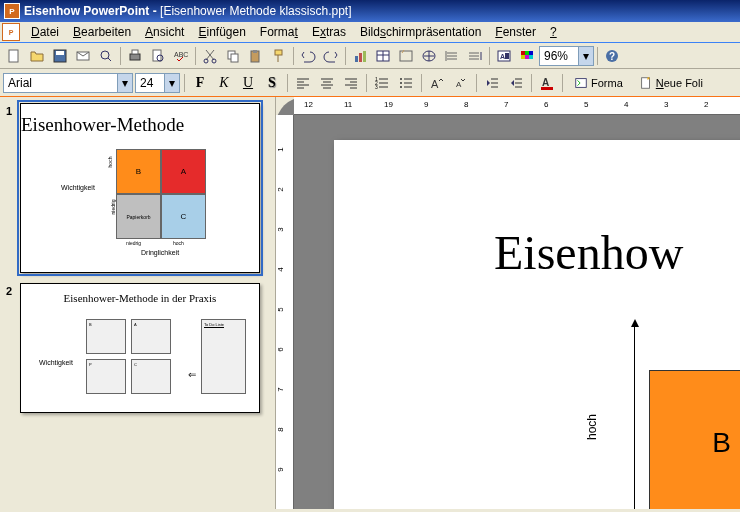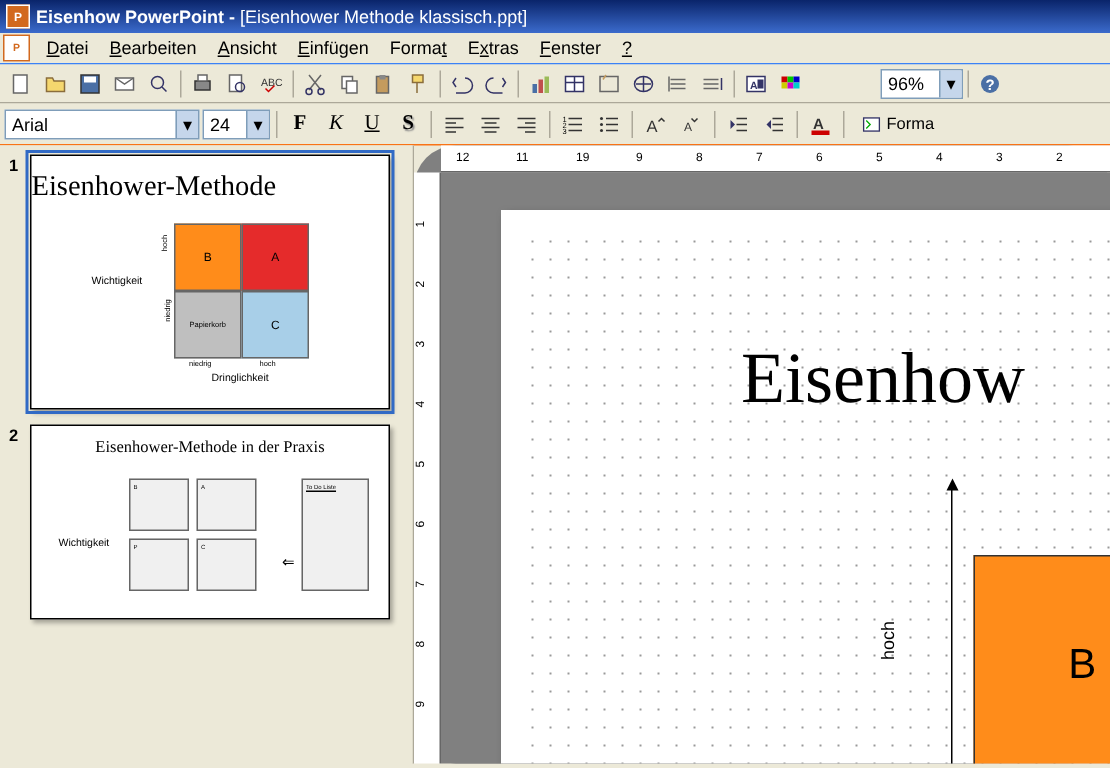--- a/index.html
+++ b/index.html
@@ -19,21 +19,21 @@
 .tb-btn { width: 22px; height: 22px; display: flex; align-items: center; justify-content: center; cursor: pointer; border: 1px solid transparent; }
 .tb-sep { width: 1px; height: 18px; background: #aca899; margin: 0 2px; }
 .tb-btn svg { width: 16px; height: 16px; }
 
 .format-bar { background: #ece9d8; height: 28px; display: flex; align-items: center; padding: 0 3px; border-bottom: 1px solid #f97316; gap: 2px; }
 .combo { background: #fff; border: 1px solid #7f9db9; height: 20px; display: flex; align-items: center; font-size: 12px; }
 .combo .combo-text { padding: 0 4px; }
 .combo .combo-arrow { width: 15px; height: 18px; background: #c5d6eb; display: flex; align-items: center; justify-content: center; border-left: 1px solid #7f9db9; }
 .font-combo { width: 130px; justify-content: space-between; }
 .size-combo { width: 45px; justify-content: space-between; }
-.zoom-combo { width: 55px; justify-content: space-between; margin-left: 48px; }
+.zoom-combo { width: 55px; justify-content: space-between; }
 .txt-btn { width: 22px; height: 22px; display: flex; align-items: center; justify-content: center; font-family: 'Times New Roman', serif; font-size: 14px; cursor: pointer; border: 1px solid transparent; }
 .design-btn { height: 22px; padding: 0 6px; display: flex; align-items: center; gap: 3px; font-size: 11px; cursor: pointer; border: 1px solid transparent; }
 
 .workspace { display: flex; height: 412px; }
 
 .left-panel { width: 276px; background: #ece9d8; border-right: 1px solid #aca899; display: flex; flex-direction: column; }
 .tabs { display: flex; height: 22px; background: #ece9d8; }
 .tab { flex: 1; display: flex; align-items: center; justify-content: center; font-size: 11px; border: 1px solid #aca899; border-bottom: none; background: #ece9d8; cursor: pointer; }
 .tab.active { background: #fff; font-weight: bold; }
 .tab-close { width: 22px; display: flex; align-items: center; justify-content: center; cursor: pointer; font-size: 14px; border-bottom: 1px solid #aca899; }
@@ -85,20 +85,21 @@
 </div>
 
 <div class="menubar">
   <div class="doc-icon">P</div>
   <div class="menu-item"><u>D</u>atei</div>
   <div class="menu-item"><u>B</u>earbeiten</div>
   <div class="menu-item"><u>A</u>nsicht</div>
   <div class="menu-item"><u>E</u>infügen</div>
   <div class="menu-item">Forma<u>t</u></div>
   <div class="menu-item">E<u>x</u>tras</div>
+  <div class="menu-item">Bild<u>s</u>chirmpräsentation</div>
   <div class="menu-item"><u>F</u>enster</div>
   <div class="menu-item"><u>?</u></div>
 </div>
 
 <div class="toolbar">
   <div class="tb-btn">
       <svg viewBox="0 0 16 16">
         <rect x="3" y="2" width="9" height="12" fill="#fff" stroke="#666"></rect>
       </svg>
     </div>
@@ -352,20 +353,27 @@
         <rect x="2" y="12" width="12" height="3" fill="#c00"></rect>
       </svg>
     </div>
   <div class="tb-sep"></div>
   <div class="design-btn">
     <svg width="14" height="14" viewBox="0 0 16 16">
         <rect x="2" y="3" width="12" height="10" fill="#fff" stroke="#336"></rect>
         <path d="M4 5l3 3-3 3" stroke="#0a0" fill="none"></path>
       </svg>
     <span>Forma</span>
+  </div>
+  <div class="design-btn">
+    <svg width="14" height="14" viewBox="0 0 16 16">
+        <rect x="3" y="2" width="9" height="12" fill="#fff" stroke="#666"></rect>
+        <text x="9" y="7" font-size="8" fill="#e6a817" font-weight="bold">*</text>
+      </svg>
+    <span><u>N</u>eue Foli</span>
   </div>
 </div>
 
 <div class="workspace">
   <div class="left-panel">
     <div class="thumbs">
       <div class="thumb-row">
         <div class="thumb-num">1</div>
         <div class="thumb selected">
           <div class="slide1-title">Eisenhower-Methode</div>

